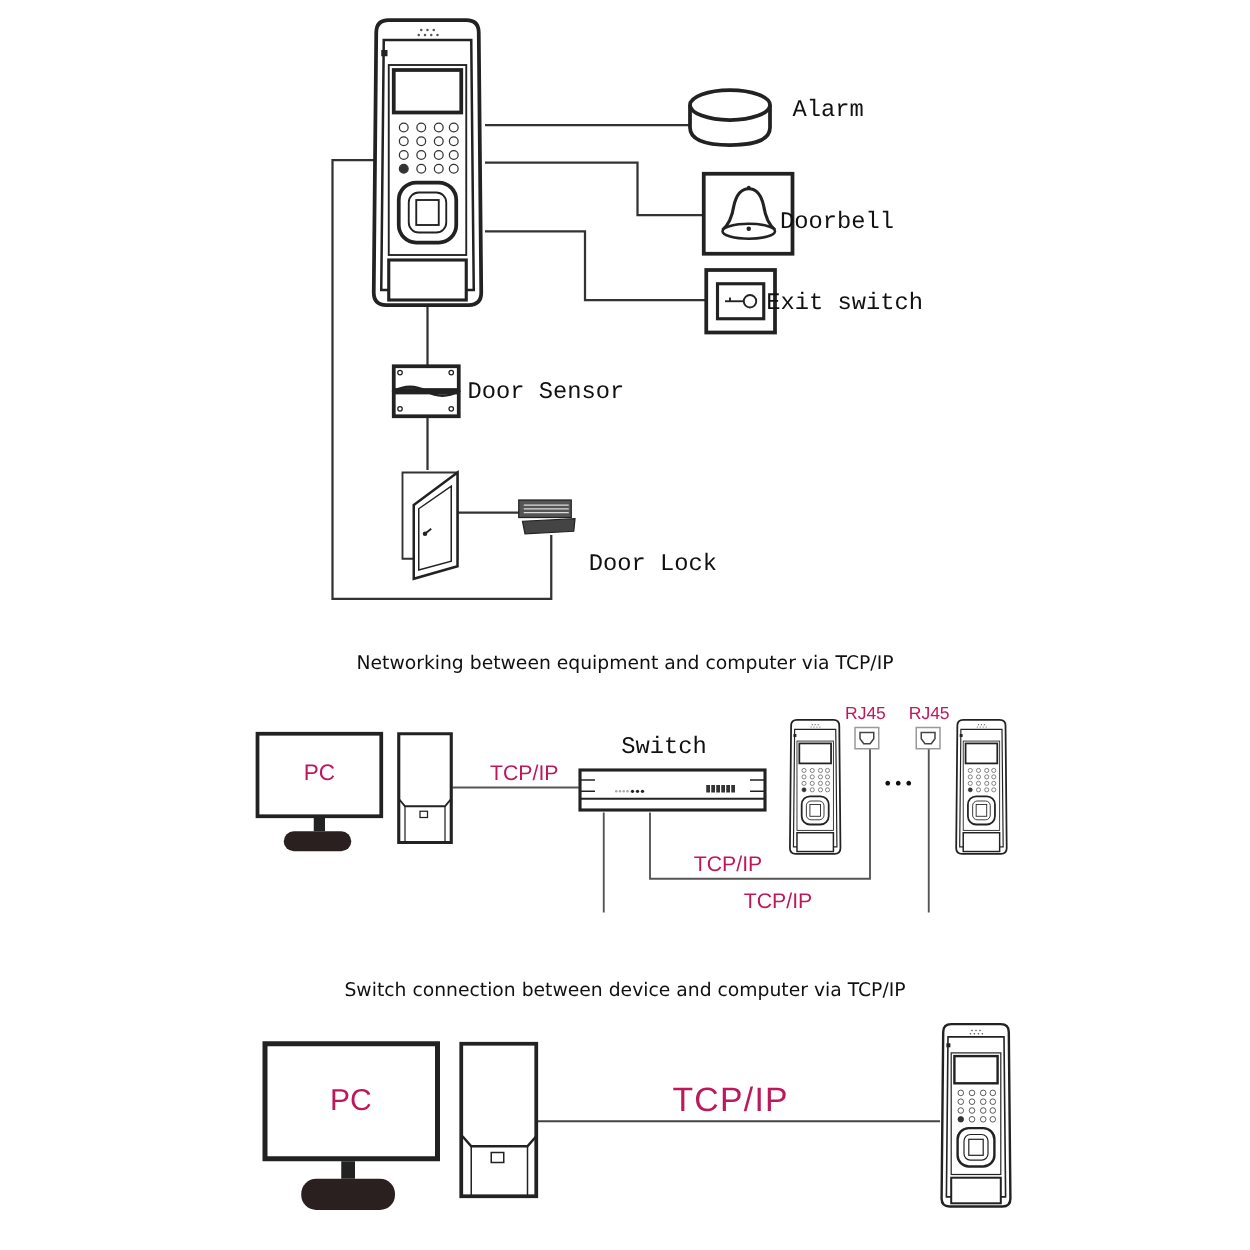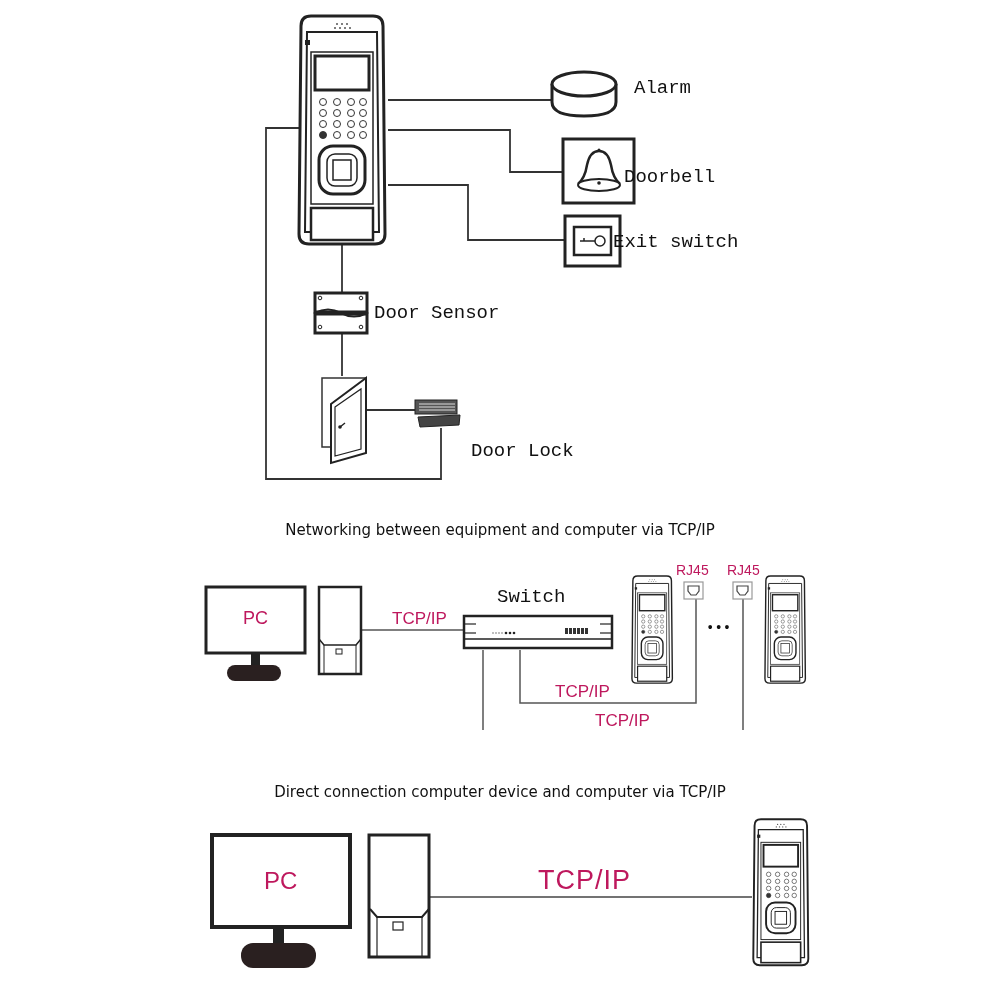--- a/index.html
+++ b/index.html
@@ -213,15 +213,15 @@
 <div class="heading" style="top:521px;">Networking between equipment and computer via TCP/IP</div>
 <div class="lbl thin" style="left:243px; top:608px; font-size:18px;">PC</div>
 <div class="lbl" style="left:497px; top:586px;">Switch</div>
 <div class="lbl thin" style="left:392px; top:609px; font-size:17px;">TCP/IP</div>
 <div class="lbl thin" style="left:555px; top:682px; font-size:17px;">TCP/IP</div>
 <div class="lbl thin" style="left:595px; top:711px; font-size:17px;">TCP/IP</div>
 <div class="lbl thin" style="left:676px; top:562px; font-size:14px;">RJ45</div>
 <div class="lbl thin" style="left:727px; top:562px; font-size:14px;">RJ45</div>
 <div class="lbl" style="left:706px; top:620px; font-size:14px;">•••</div>
 
-<div class="heading" style="top:783px;">Direct connection computer device and computer via TCP/IP</div>
+<div class="heading" style="top:783px;">Switch connection between device and computer via TCP/IP</div>
 <div class="lbl thin" style="left:264px; top:867px; font-size:24px;">PC</div>
 <div class="lbl thin" style="left:538px; top:865px; font-size:27px; letter-spacing:1px;">TCP/IP</div>
 
 </body></html>

